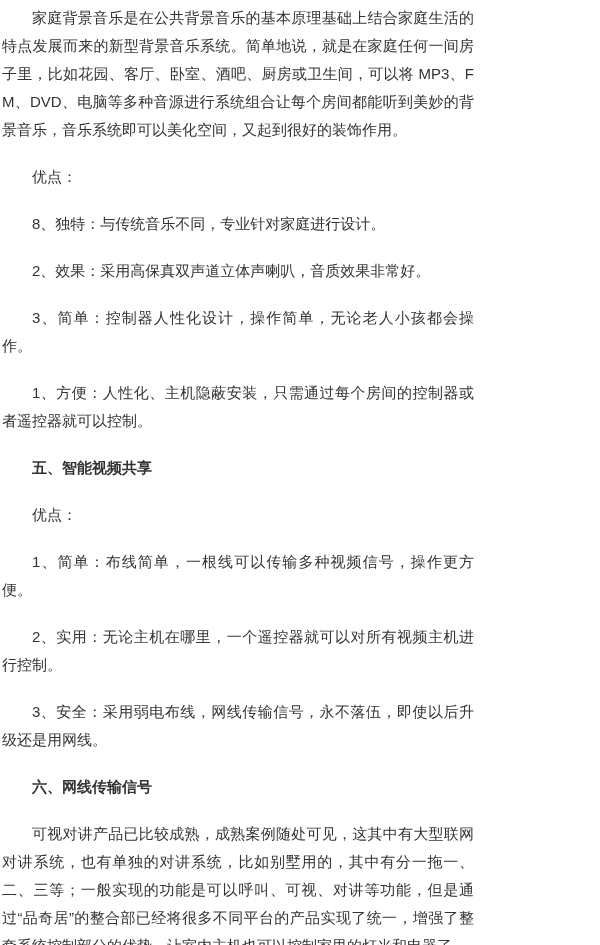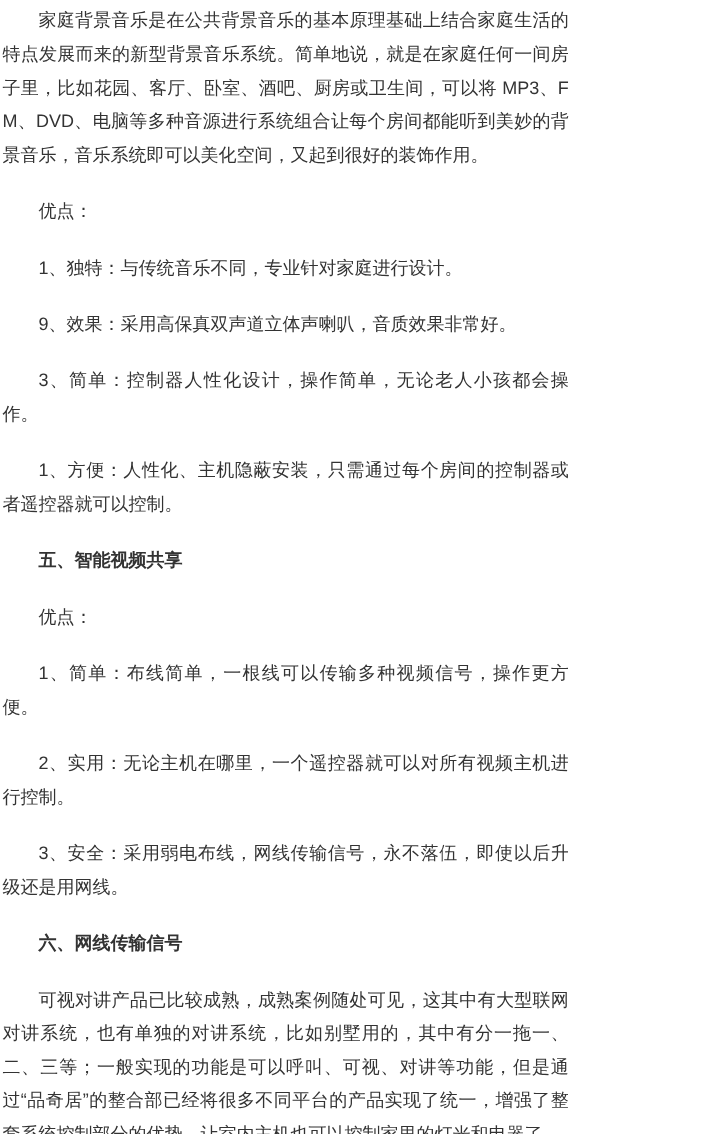--- a/index.html
+++ b/index.html
@@ -34,22 +34,22 @@
   .block.label, .block.item {
     text-indent: 30px;
   }
 </style>
 </head>
 <body style="background: rgb(255, 255, 255);">
 
 <div class="doc" style="color: rgb(51, 51, 51);">
     <p class="block paragraph">家庭背景音乐是在公共背景音乐的基本原理基础上结合家庭生活的特点发展而来的新型背景音乐系统。简单地说，就是在家庭任何一间房子里，比如花园、客厅、卧室、酒吧、厨房或卫生间，可以将 MP3、FM、DVD、电脑等多种音源进行系统组合让每个房间都能听到美妙的背景音乐，音乐系统即可以美化空间，又起到很好的装饰作用。</p>
     <p class="block label">优点：</p>
-    <p class="block item">1、独特：与传统音乐不同，专业针对家庭进行设计。</p>
-    <p class="block item">9、效果：采用高保真双声道立体声喇叭，音质效果非常好。</p>
+    <p class="block item">8、独特：与传统音乐不同，专业针对家庭进行设计。</p>
+    <p class="block item">2、效果：采用高保真双声道立体声喇叭，音质效果非常好。</p>
     <p class="block item">3、简单：控制器人性化设计，操作简单，无论老人小孩都会操作。</p>
     <p class="block item">1、方便：人性化、主机隐蔽安装，只需通过每个房间的控制器或者遥控器就可以控制。</p>
     <p class="block heading">五、智能视频共享</p>
     <p class="block label">优点：</p>
     <p class="block item">1、简单：布线简单，一根线可以传输多种视频信号，操作更方便。</p>
     <p class="block item">2、实用：无论主机在哪里，一个遥控器就可以对所有视频主机进行控制。</p>
     <p class="block item">3、安全：采用弱电布线，网线传输信号，永不落伍，即使以后升级还是用网线。</p>
     <p class="block heading">六、网线传输信号</p>
     <p class="block paragraph">可视对讲产品已比较成熟，成熟案例随处可见，这其中有大型联网对讲系统，也有单独的对讲系统，比如别墅用的，其中有分一拖一、二、三等；一般实现的功能是可以呼叫、可视、对讲等功能，但是通过“品奇居”的整合部已经将很多不同平台的产品实现了统一，增强了整套系统控制部分的优势，让室内主机也可以控制家里的灯光和电器了。</p>
     <p class="block heading">七、家庭影院系统</p>

